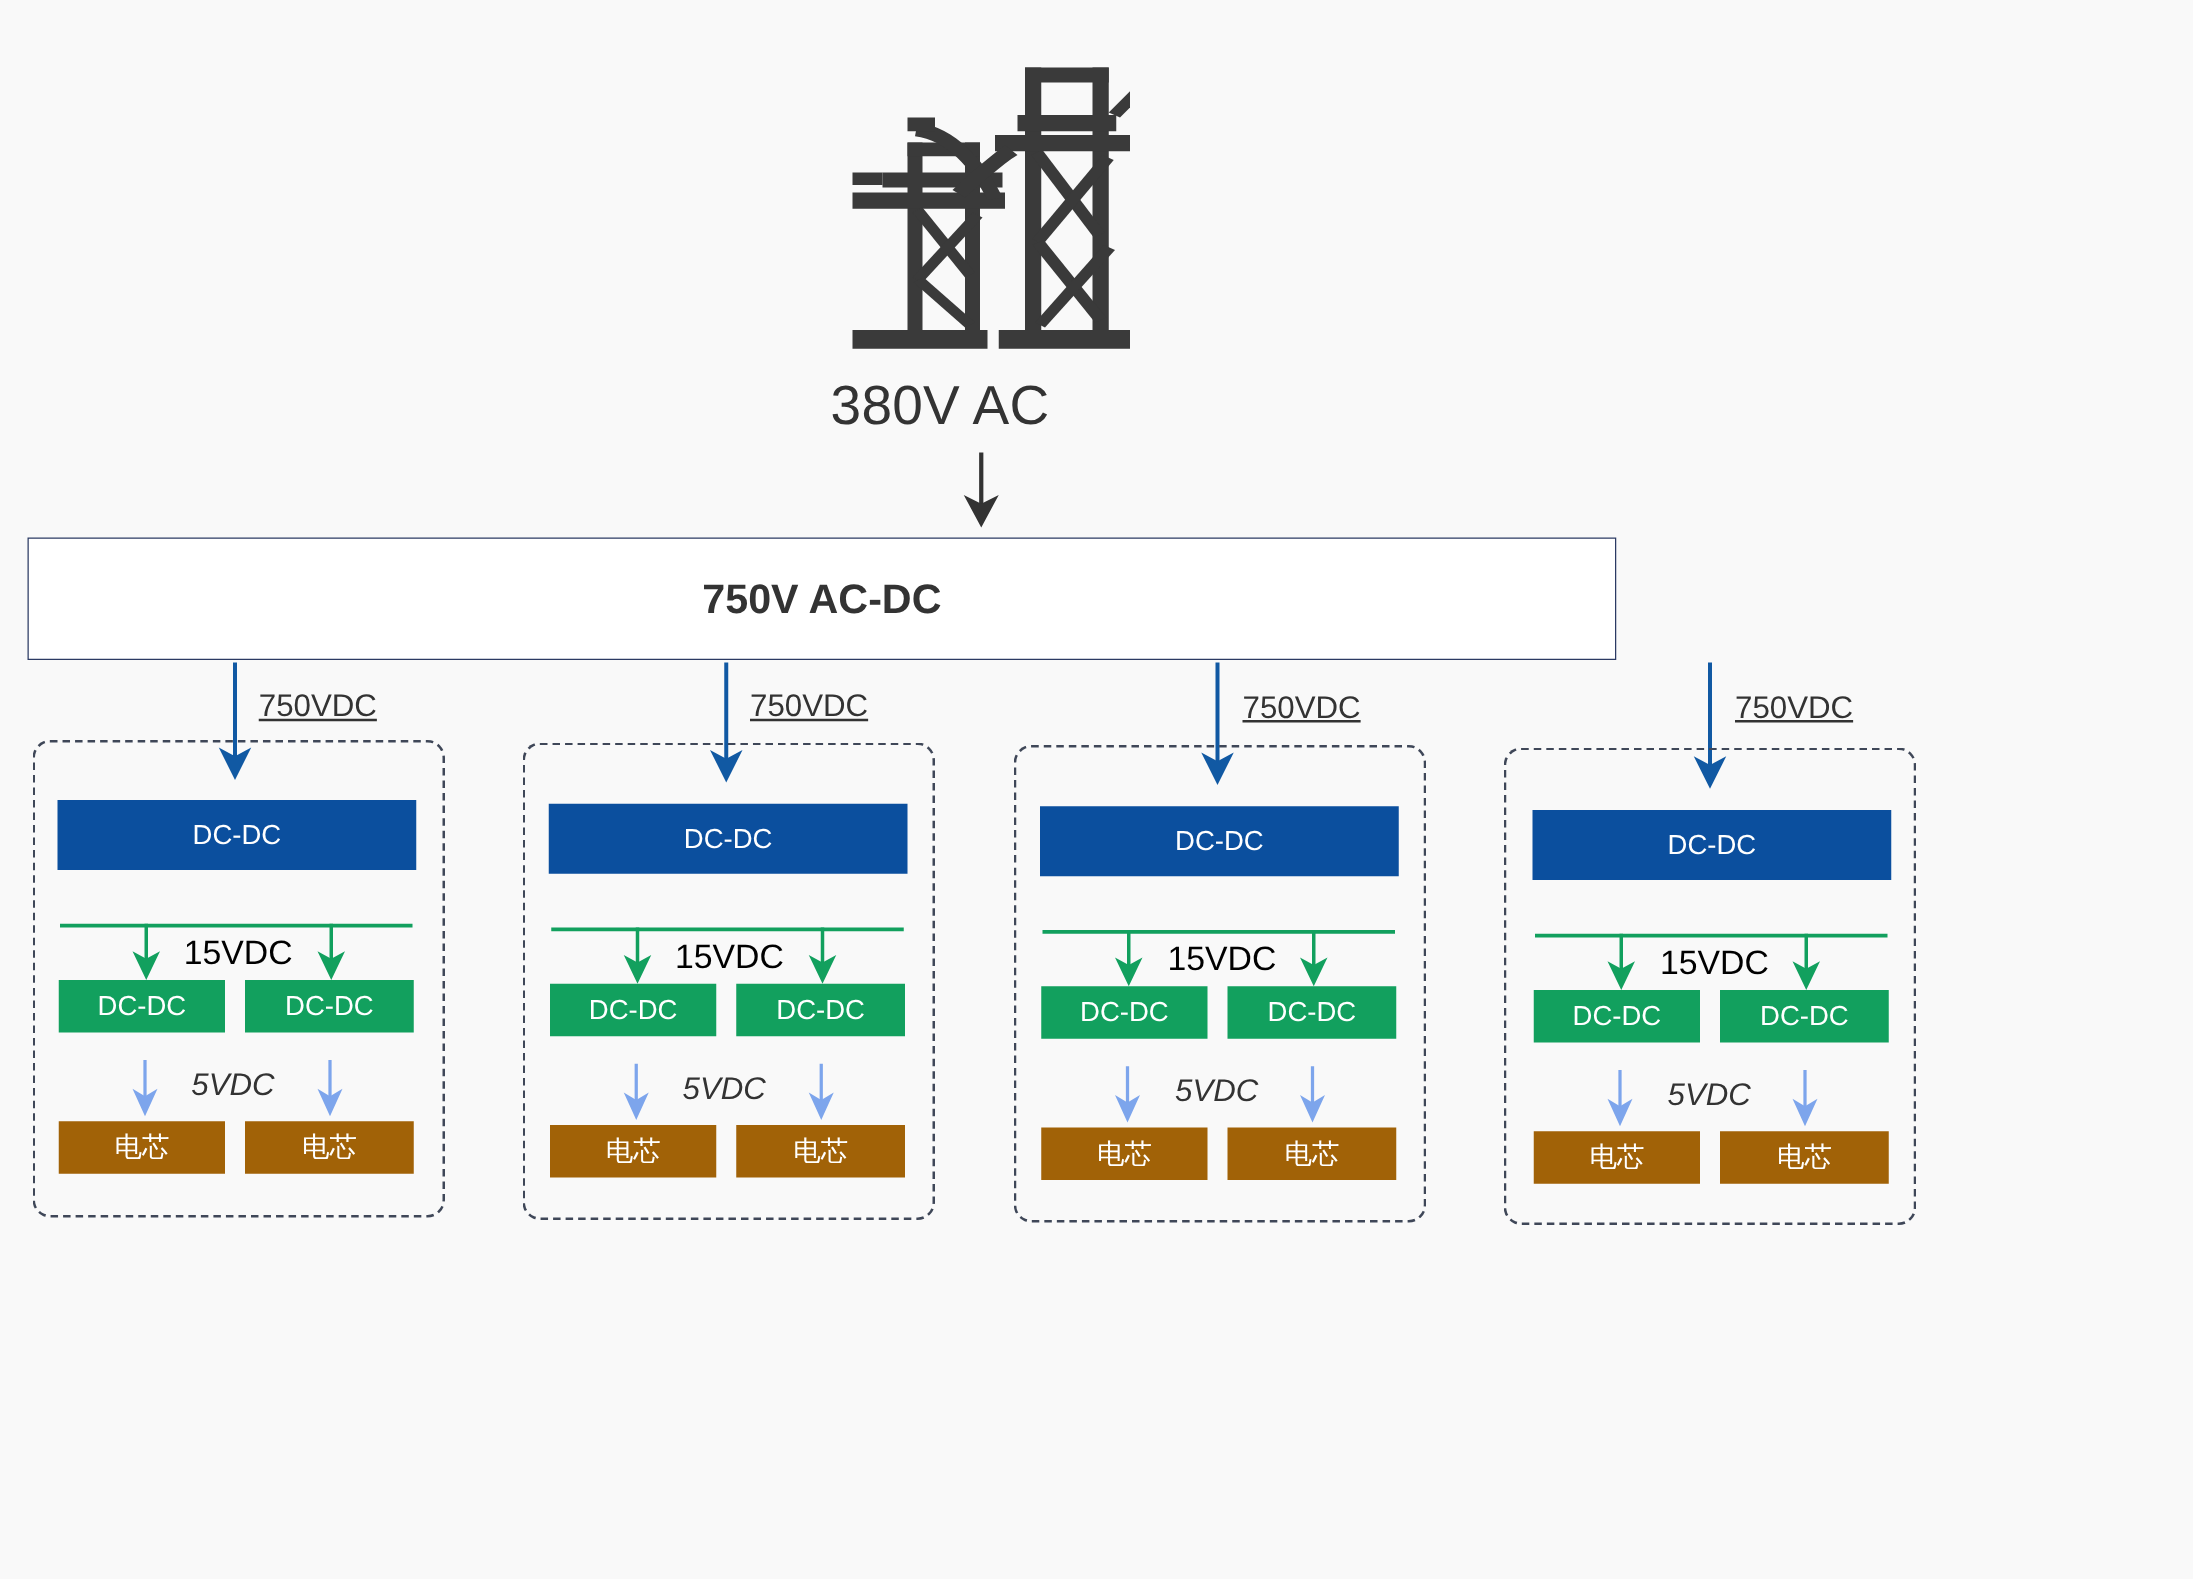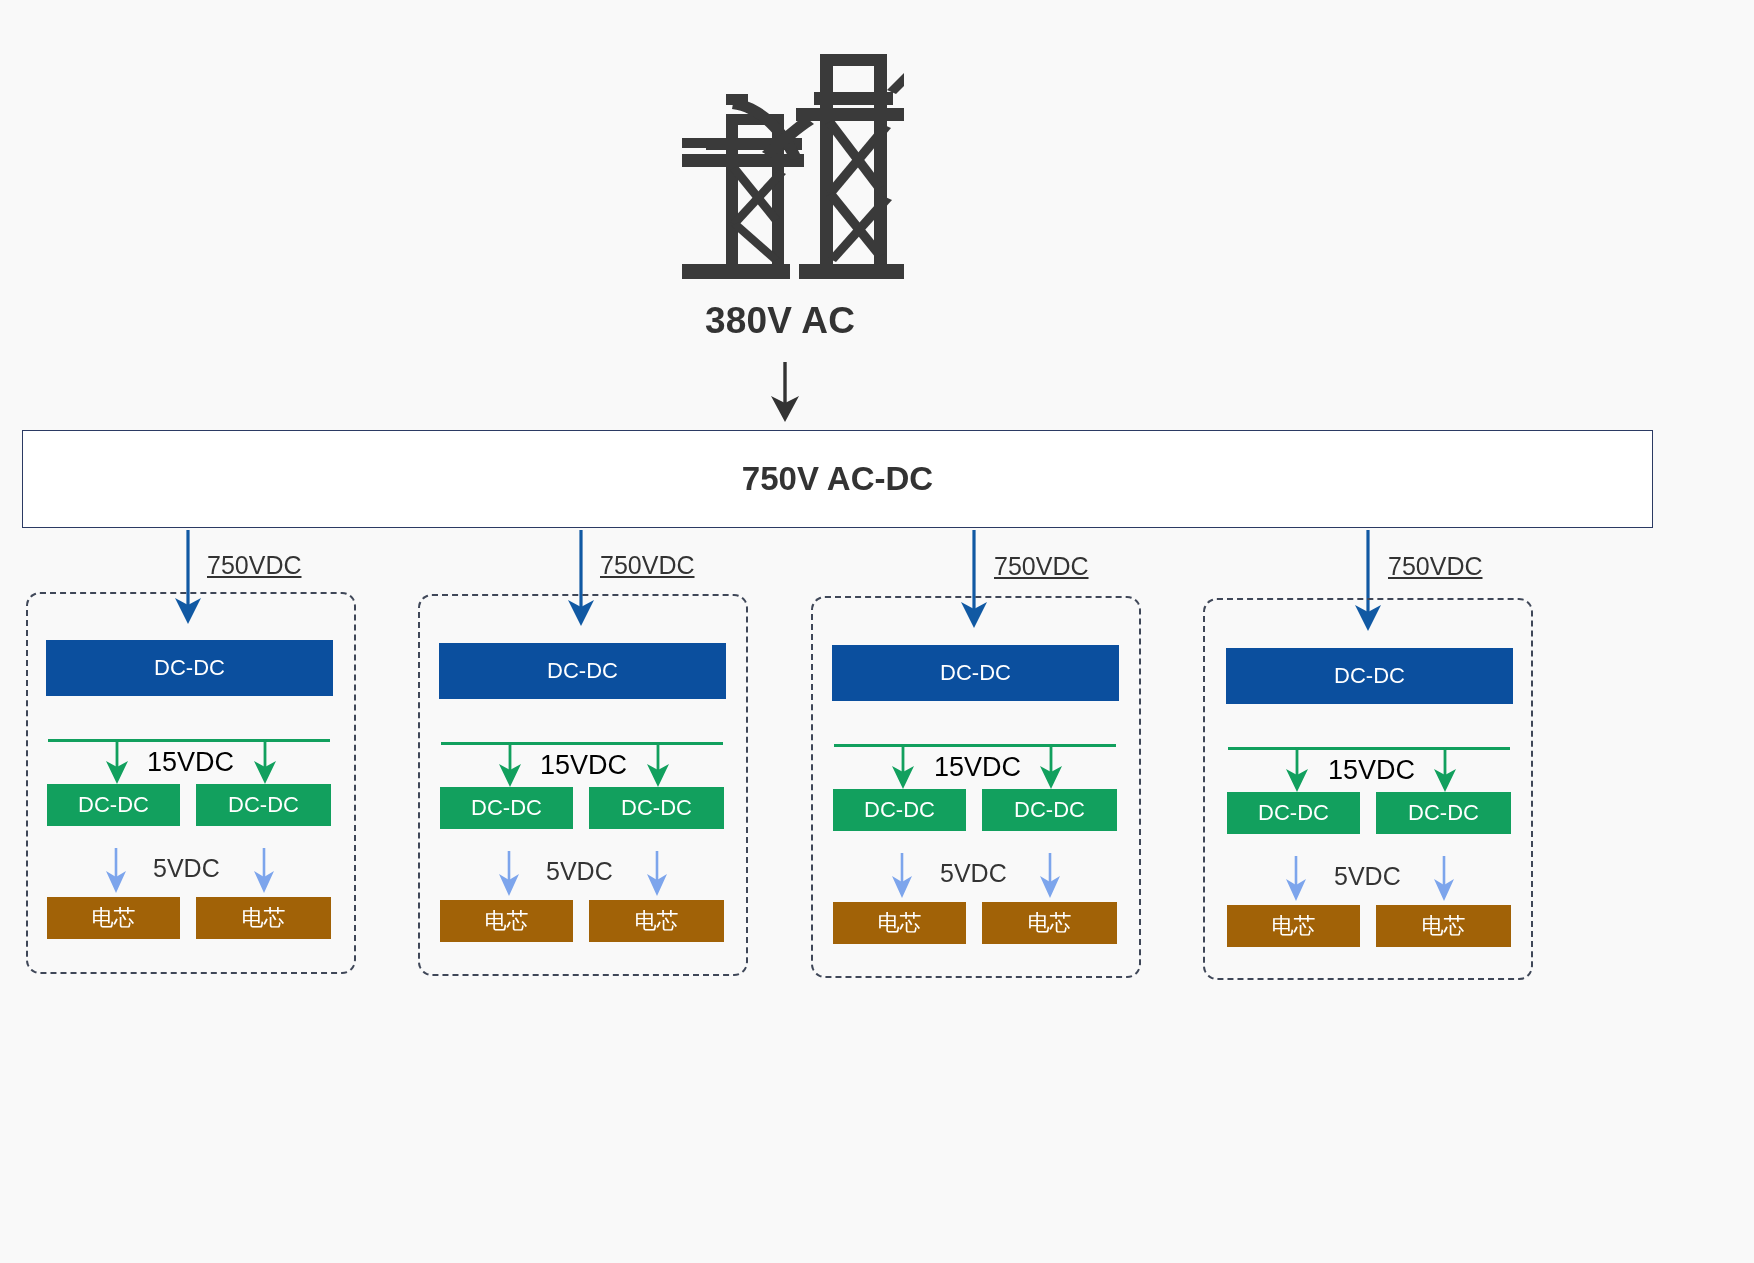--- a/index.html
+++ b/index.html
@@ -12,28 +12,28 @@
     overflow:hidden;
     position:relative;
   }
   #stage{position:absolute;left:0;top:0;width:1754px;height:1263px;}
 
   
   .tower-icon{position:absolute;left:668px;top:46px;width:236px;height:240px;}
   .tower-icon svg{display:block;width:236px;height:240px;}
 
   .src-label{
-    position:absolute;left:600px;top:300px;width:360px;
-    text-align:center;font-size:37px;font-weight:700;color:#333333;
+    position:absolute;left:572px;top:300px;width:360px;
+    text-align:center;font-size:44px;font-weight:400;color:#333333;
     letter-spacing:.2px;white-space:nowrap;
   }
 
   
   .acdc-bar{
-    position:absolute;left:22px;top:430px;width:1631px;height:98px;
+    position:absolute;left:22px;top:430px;width:1271px;height:98px;
     background:#ffffff;border:1.6px solid #2b3a63;box-sizing:border-box;
     display:flex;align-items:center;justify-content:center;
   }
   .acdc-bar .txt{font-size:33px;font-weight:700;color:#333333;white-space:nowrap;}
 
   
   .arrow{position:absolute;}
   .arrow svg{display:block;overflow:visible;}
 
   
@@ -57,21 +57,21 @@
     color:#ffffff;white-space:nowrap;
   }
   .box-primary{background:#0b4f9e;font-size:22px;}
   .box-green{background:#12a05e;font-size:22px;}
   .box-cell{background:#a16207;font-size:22px;}
 
   
   .bus-line{position:absolute;height:2.6px;background:#12a05e;}
 
   .lbl-15{position:absolute;font-size:27px;color:#000000;white-space:nowrap;}
-  .lbl-5{position:absolute;font-size:25px;color:#333333;white-space:nowrap;}
+  .lbl-5{position:absolute;font-size:25px;color:#333333;white-space:nowrap;font-style:italic;}
 </style>
 </head>
 <body>
 
 <div id="stage">
 
   <div class="tower-icon">
     <svg viewBox="0 0 236 240" xmlns="http://www.w3.org/2000/svg">
       <g fill="#3a3a3a">
 

